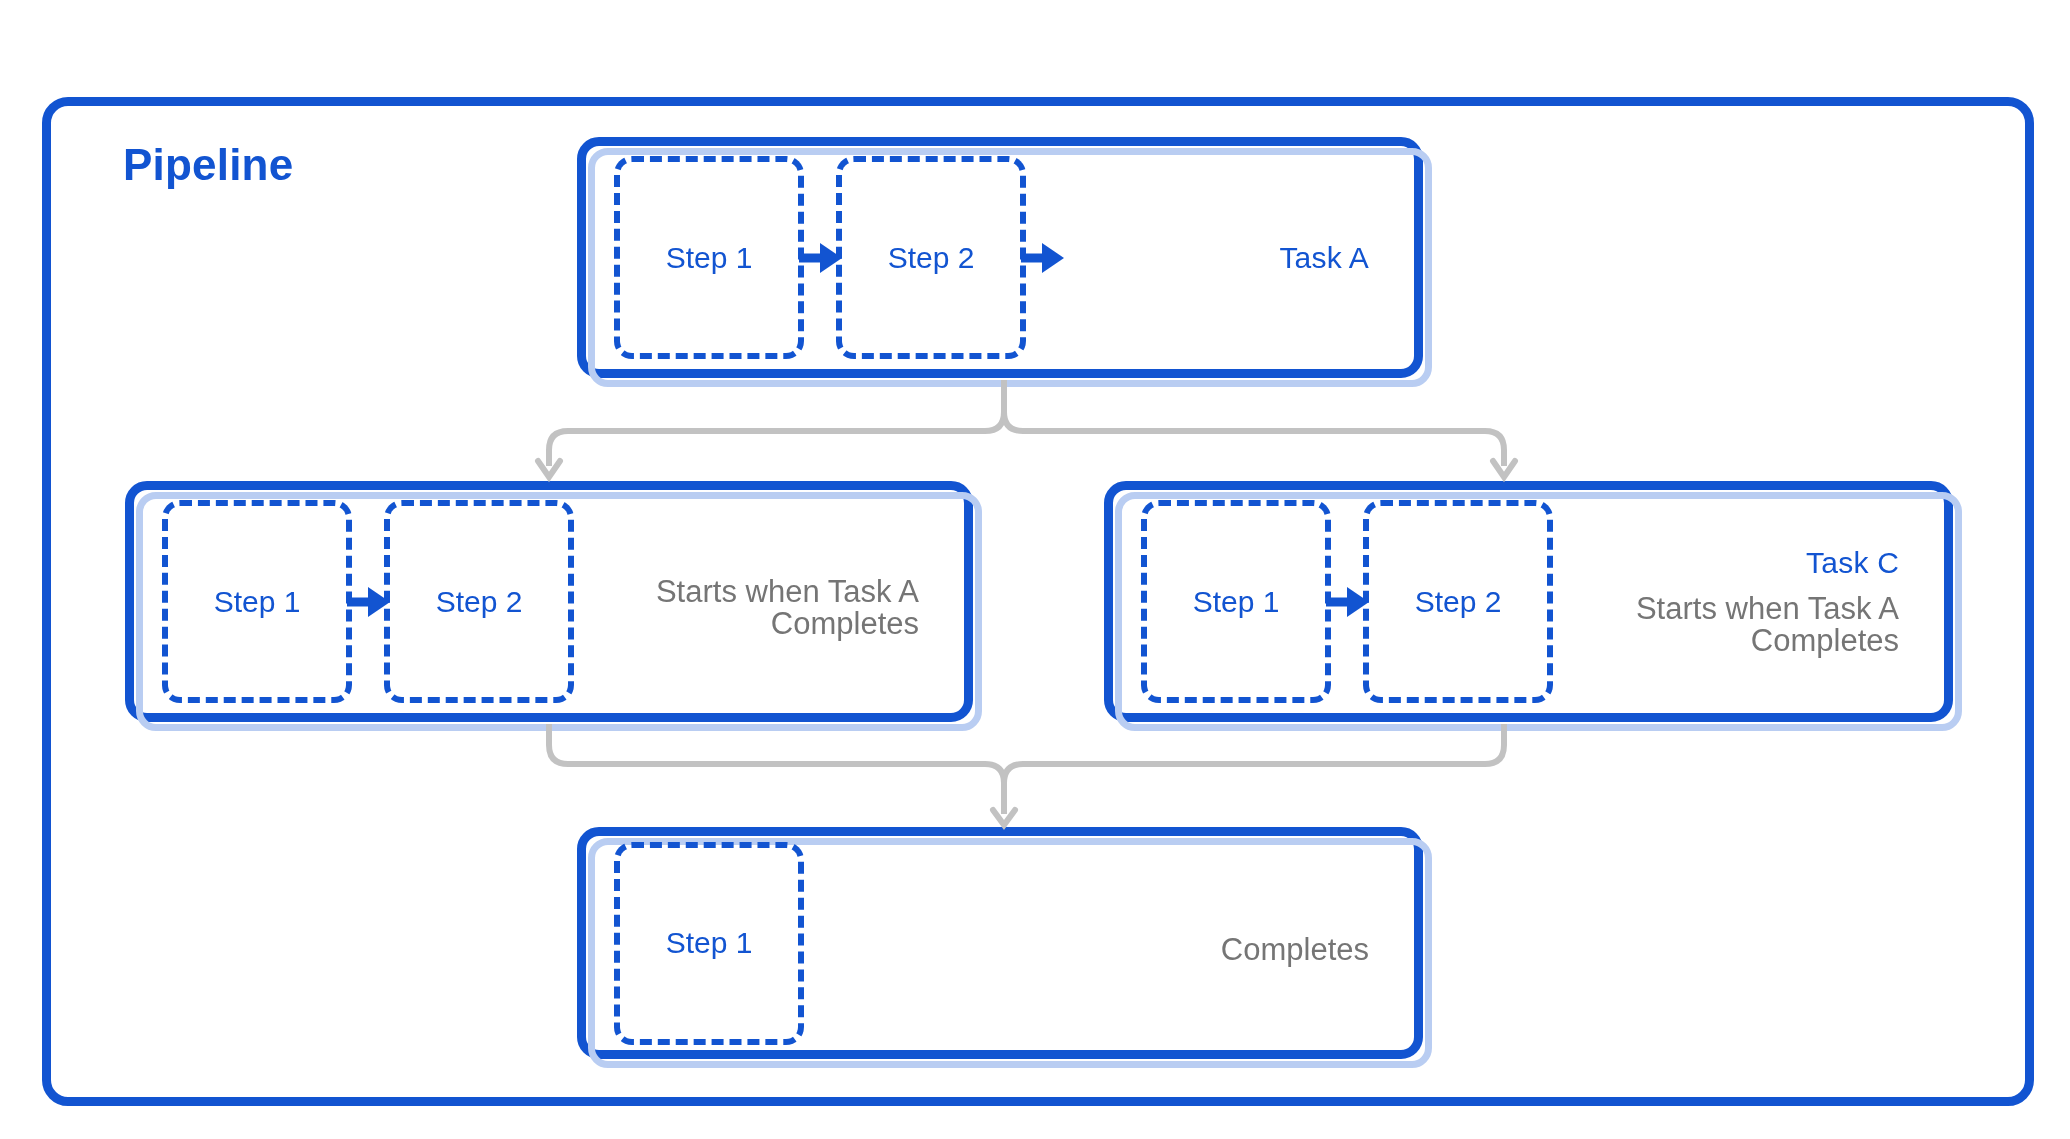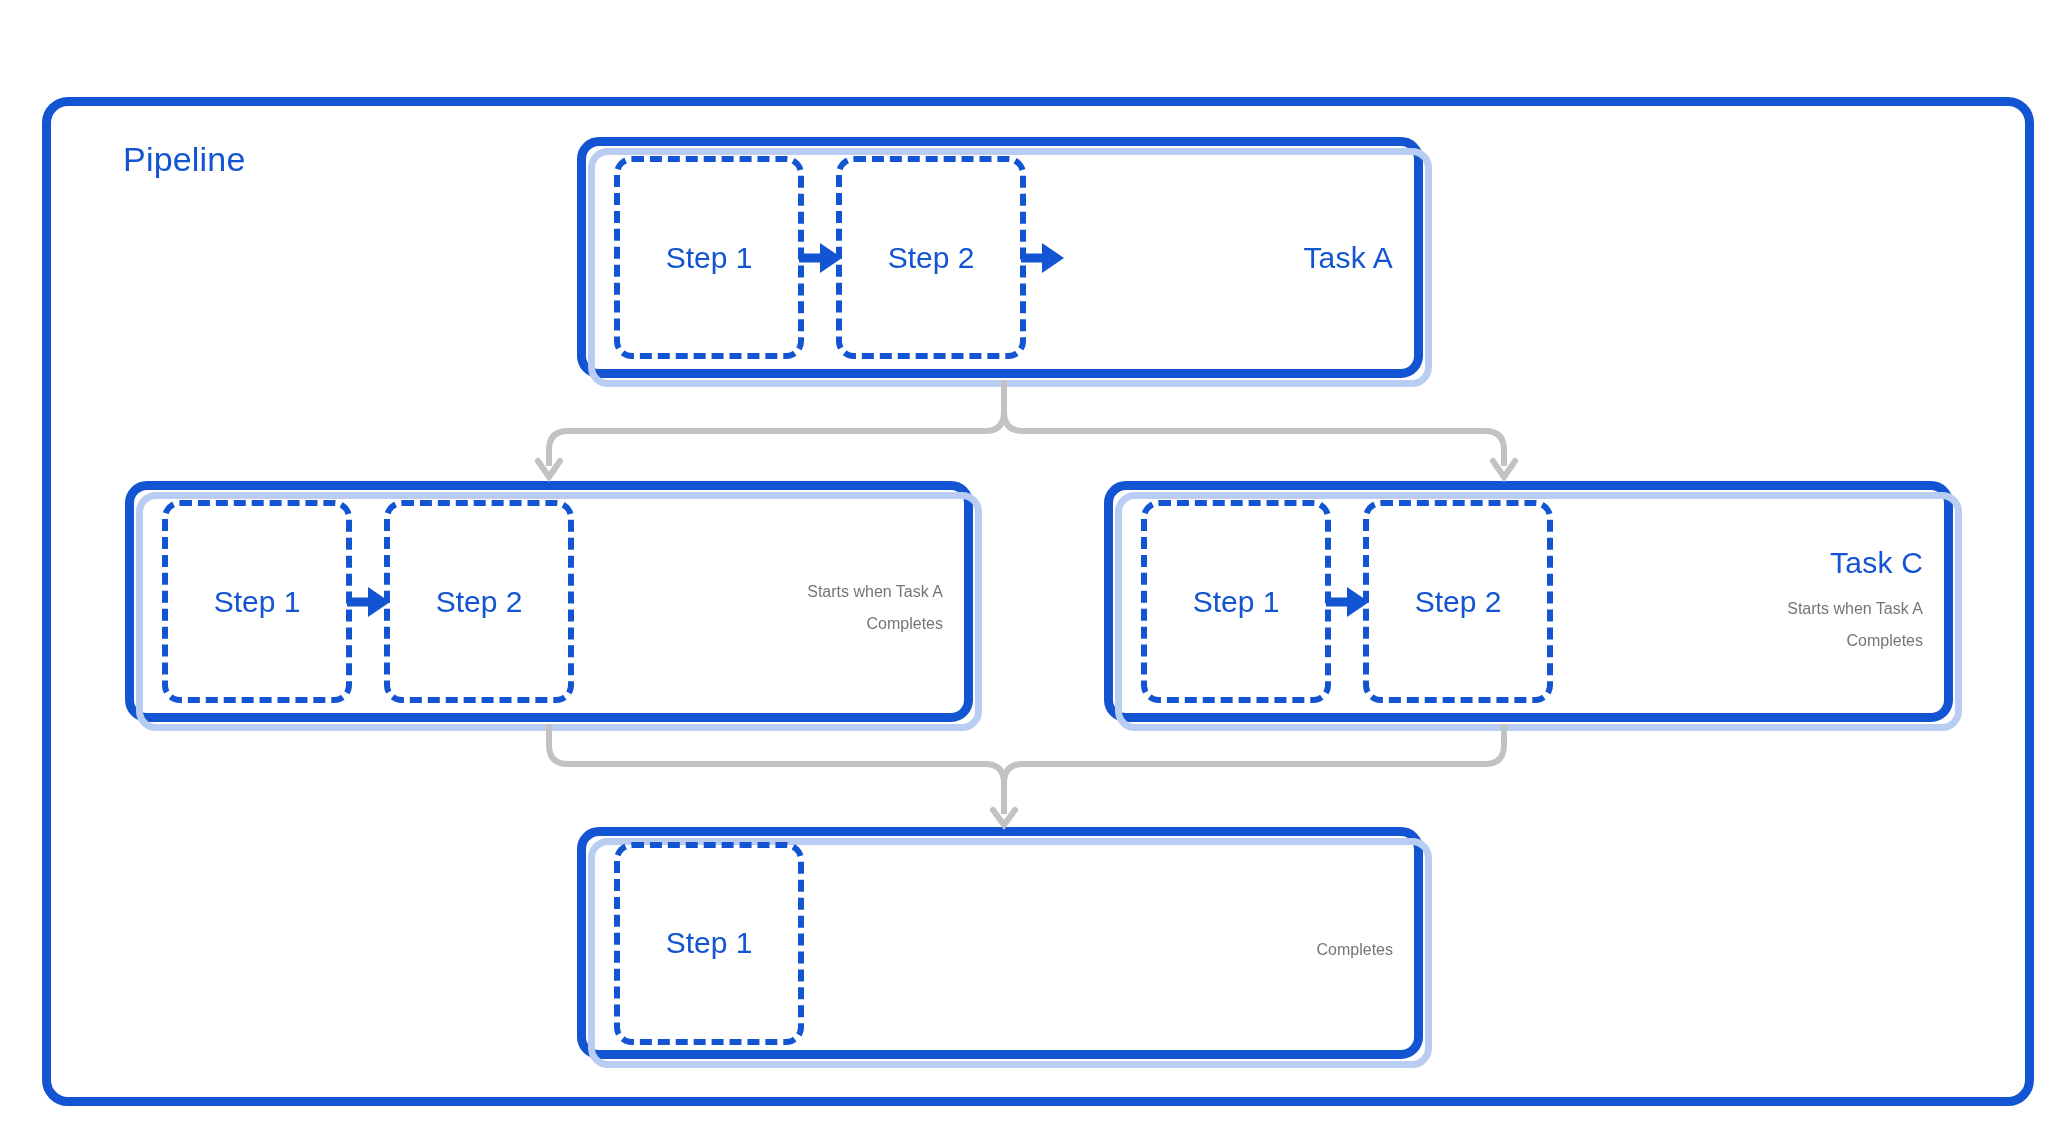--- a/index.html
+++ b/index.html
@@ -13,21 +13,21 @@
     position:relative;width:2070px;height:1139px;background:#ffffff;
     font-family:"Liberation Sans",sans-serif;overflow:hidden;
   }
   
   .pipeline{
     position:absolute;left:42px;top:97px;width:1992px;height:1009px;
     border:9px solid var(--blue);border-radius:26px;box-sizing:border-box;
     background:#ffffff;
   }
   .pipeline-label{
-    position:absolute;left:123px;top:140px;font-size:34px;font-weight:400;
+    position:absolute;left:123px;top:140px;font-size:44px;font-weight:700;
     color:var(--blue);letter-spacing:0.2px;
   }
   
   .card{
     position:absolute;background:#ffffff;border:9px solid var(--blue);
     border-radius:22px;box-sizing:border-box;display:flex;align-items:center;
   }
   .card::after{
     content:"";position:absolute;top:2px;left:2px;right:-18px;bottom:-18px;
     border:7px solid var(--lightblue);border-radius:20px;pointer-events:none;
@@ -37,23 +37,23 @@
   .card-c{left:1104px;top:481px;width:849px;height:241px;}
   .card-d{left:577px;top:827px;width:846px;height:232px;}
   .steps-row{display:flex;align-items:center;padding-left:28px;flex:0 0 auto;position:relative;z-index:2;}
   .step{
     box-sizing:border-box;width:190px;height:203px;border:6px dashed var(--blue);
     border-radius:18px;display:flex;align-items:center;justify-content:center;
     color:var(--blue);font-size:30px;font-weight:500;background:transparent;
   }
   .step-arrow{width:32px;height:34px;position:relative;flex:0 0 auto;}
   .step-arrow svg{position:absolute;left:50%;top:50%;transform:translate(-50%,-50%);}
-  .title-block{flex:1 1 auto;text-align:right;padding-right:21px;}
+  .title-block{flex:1 1 auto;text-align:right;padding-right:45px;}
   .task-title{font-size:30px;font-weight:500;color:var(--blue);letter-spacing:0.2px;}
-  .task-sub{margin-top:13px;font-size:16px;line-height:32px;color:var(--graytext);}
+  .task-sub{margin-top:13px;font-size:31px;line-height:32px;color:var(--graytext);}
   
   .connectors{position:absolute;left:0;top:0;z-index:5;pointer-events:none;}
 </style>
 </head>
 <body>
 
 <div class="canvas">
 
   <div class="pipeline"></div>
   <div class="pipeline-label">Pipeline</div>

